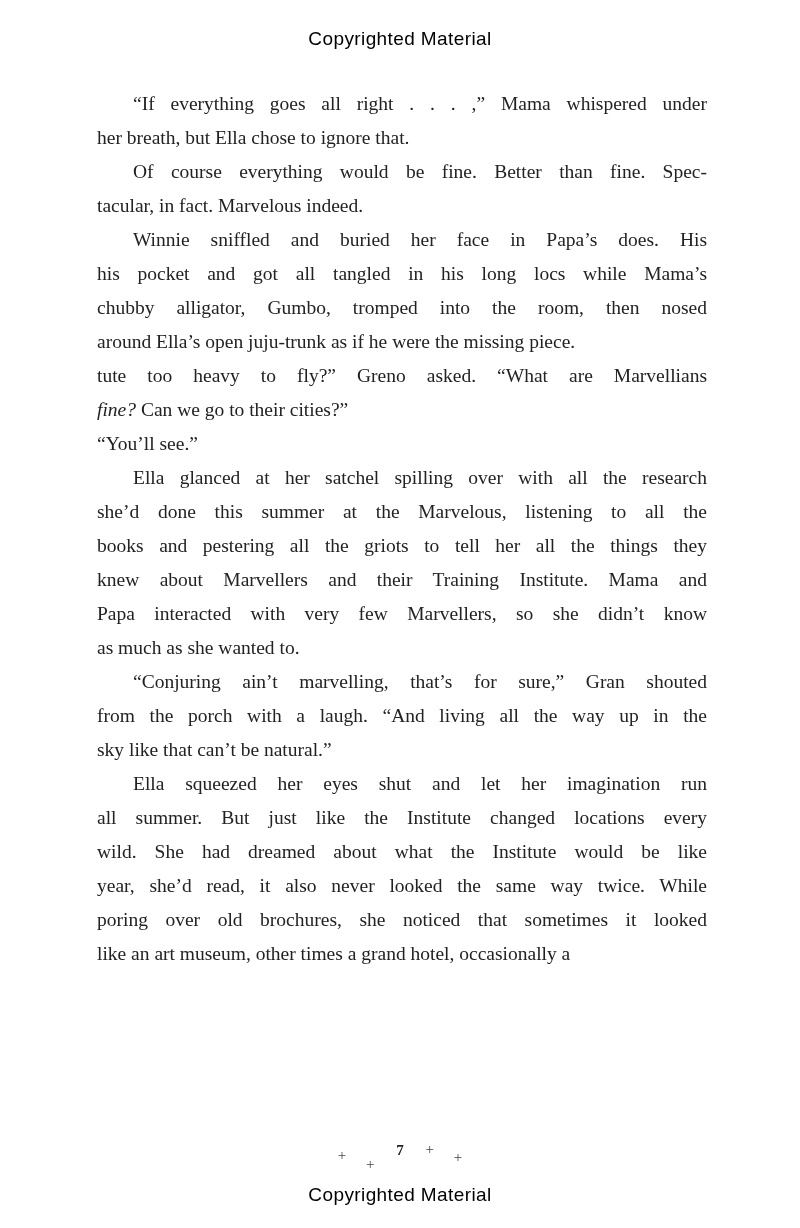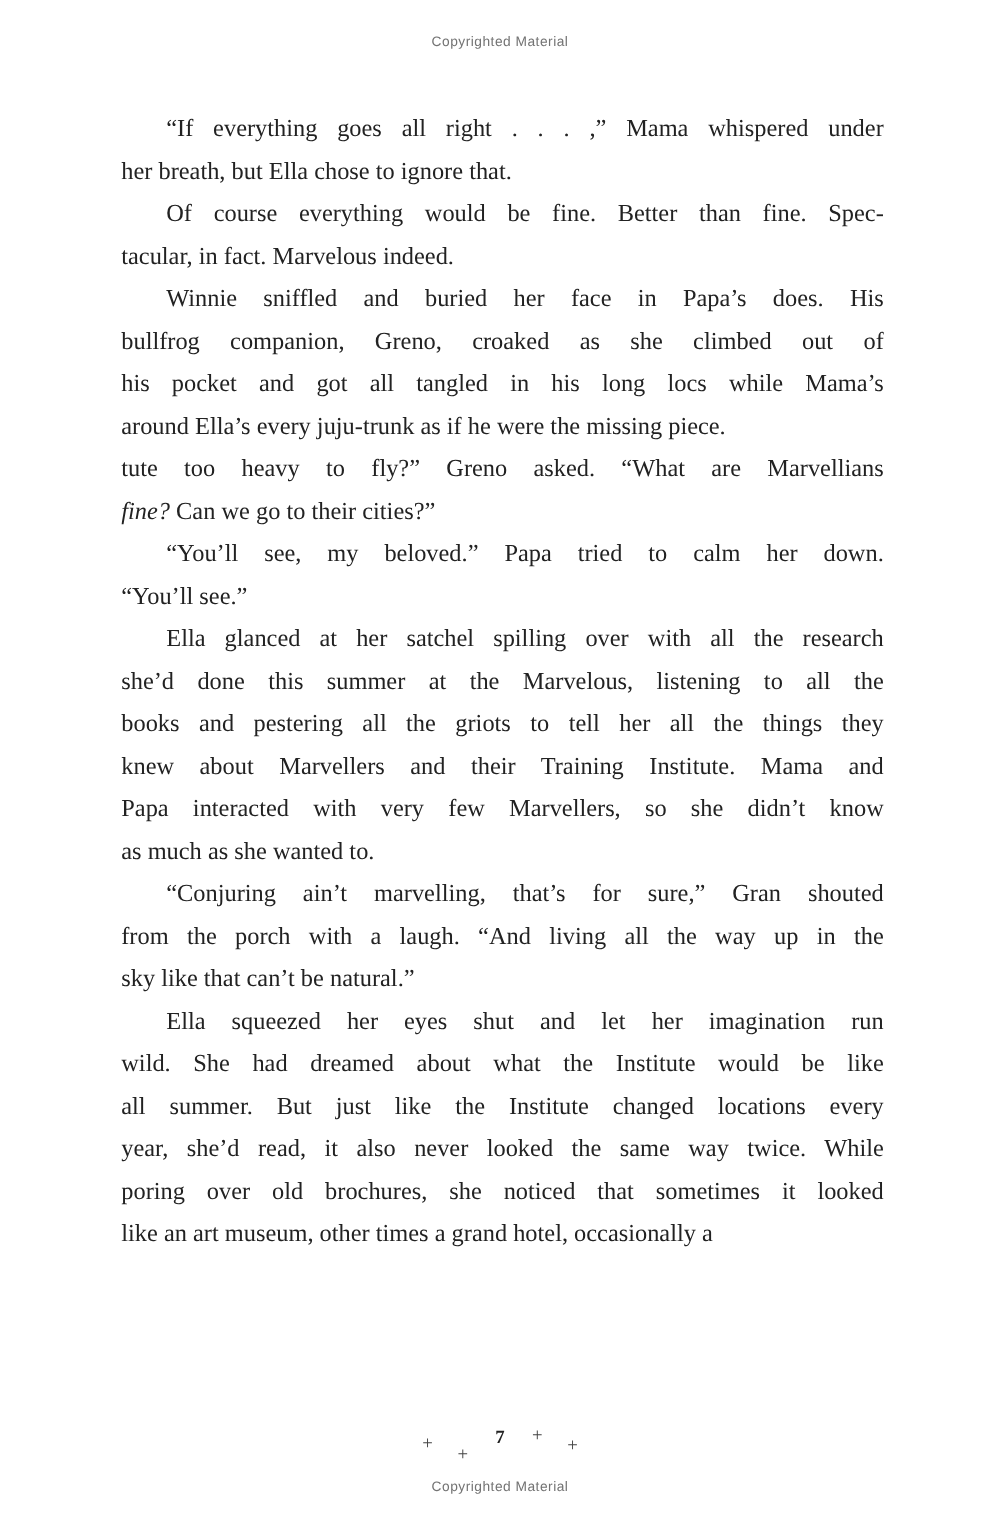--- a/index.html
+++ b/index.html
@@ -15,23 +15,23 @@
     overflow: hidden;
     font-family: "Liberation Serif", "DejaVu Serif", serif;
     color: #1e1e1e;
   }
   .notice {
     position: absolute;
     left: 0;
     width: 100%;
     text-align: center;
     font-family: "Liberation Sans", "DejaVu Sans", sans-serif;
-    font-size: 11px;
+    font-size: 19px;
     letter-spacing: 0.4px;
-    color: #737373;
+    color: #000000;
   }
   .notice-top { top: 28px; }
   .notice-bottom { top: 1184px; }
 
   .text-block {
     position: absolute;
     top: 87px;
     left: 97px;
     width: 610px;
     font-size: 19.5px;
@@ -87,39 +87,38 @@
 <div class="page">
 
   <div class="notice notice-top">Copyrighted Material</div>
 
   <div class="text-block">
       <div class="line indent">“If everything goes all right . . . ,” Mama whispered under</div>
       <div class="line last">her breath, but Ella chose to ignore that.</div>
       <div class="line indent">Of course everything would be fine. Better than fine. Spec-</div>
       <div class="line last">tacular, in fact. Marvelous indeed.</div>
       <div class="line indent">Winnie sniffled and buried her face in Papa’s does. His</div>
-      <div class="line">bullfrog companion, Greno, croaked as she climbed out of</div>
       <div class="line">his pocket and got all tangled in his long locs while Mama’s</div>
-      <div class="line last">around Ella’s every juju-trunk as if he were the missing piece.</div>
+      <div class="line">chubby alligator, Gumbo, tromped into the room, then nosed</div>
+      <div class="line last">around Ella’s open juju-trunk as if he were the missing piece.</div>
       <div class="line">tute too heavy to fly?” Greno asked. “What are Marvellians</div>
       <div class="line last"><em>fine?</em><span> Can we go to their cities?”</span></div>
-      <div class="line indent">“You’ll see, my beloved.” Papa tried to calm her down.</div>
       <div class="line last">“You’ll see.”</div>
       <div class="line indent">Ella glanced at her satchel spilling over with all the research</div>
       <div class="line">she’d done this summer at the Marvelous, listening to all the</div>
       <div class="line">books and pestering all the griots to tell her all the things they</div>
       <div class="line">knew about Marvellers and their Training Institute. Mama and</div>
       <div class="line">Papa interacted with very few Marvellers, so she didn’t know</div>
       <div class="line last">as much as she wanted to.</div>
       <div class="line indent">“Conjuring ain’t marvelling, that’s for sure,” Gran shouted</div>
       <div class="line">from the porch with a laugh. “And living all the way up in the</div>
       <div class="line last">sky like that can’t be natural.”</div>
       <div class="line indent">Ella squeezed her eyes shut and let her imagination run</div>
+      <div class="line">all summer. But just like the Institute changed locations every</div>
       <div class="line">wild. She had dreamed about what the Institute would be like</div>
-      <div class="line">all summer. But just like the Institute changed locations every</div>
       <div class="line">year, she’d read, it also never looked the same way twice. While</div>
       <div class="line">poring over old brochures, she noticed that sometimes it looked</div>
       <div class="line last">like an art museum, other times a grand hotel, occasionally a</div>
     </div>
 
   <div class="footer-row">
     <span class="orn orn-1">+</span>
     <span class="orn orn-2">+</span>
     <span class="pgnum">7</span>
     <span class="orn orn-3">+</span>

